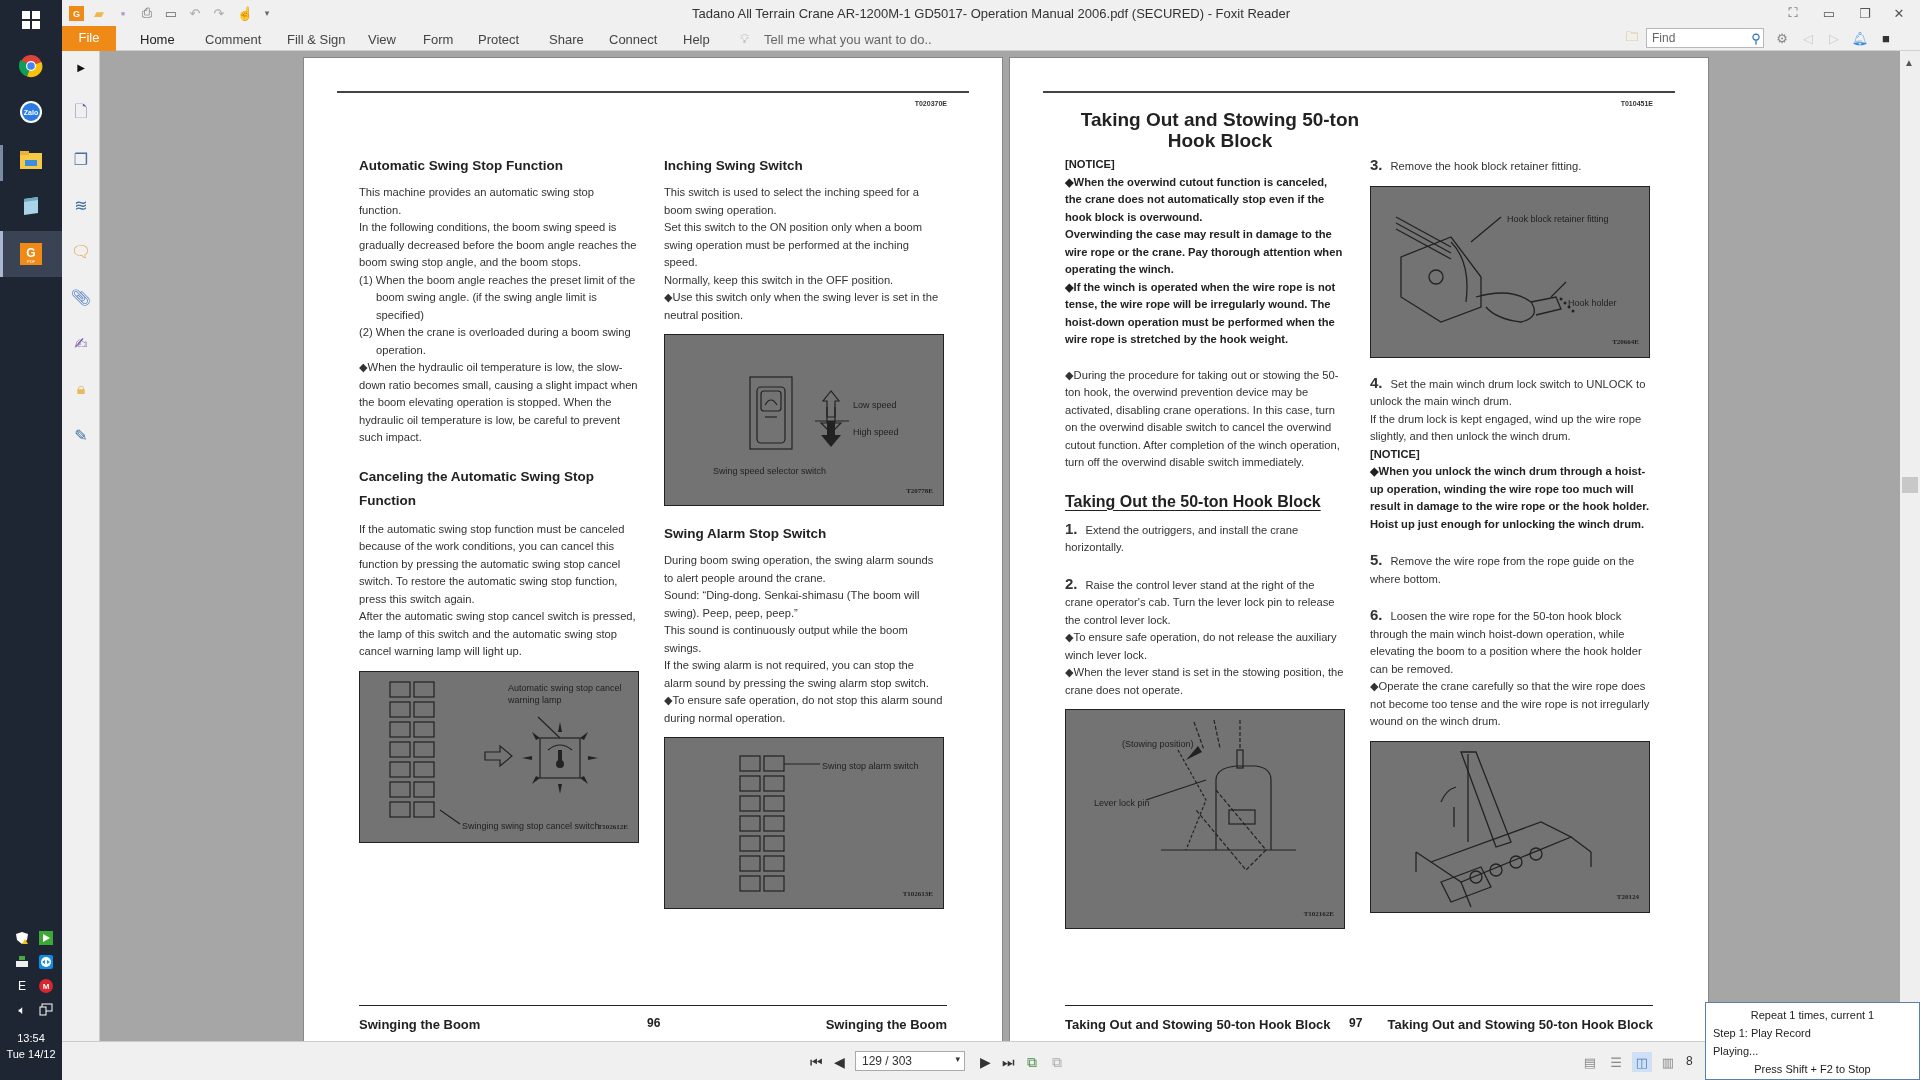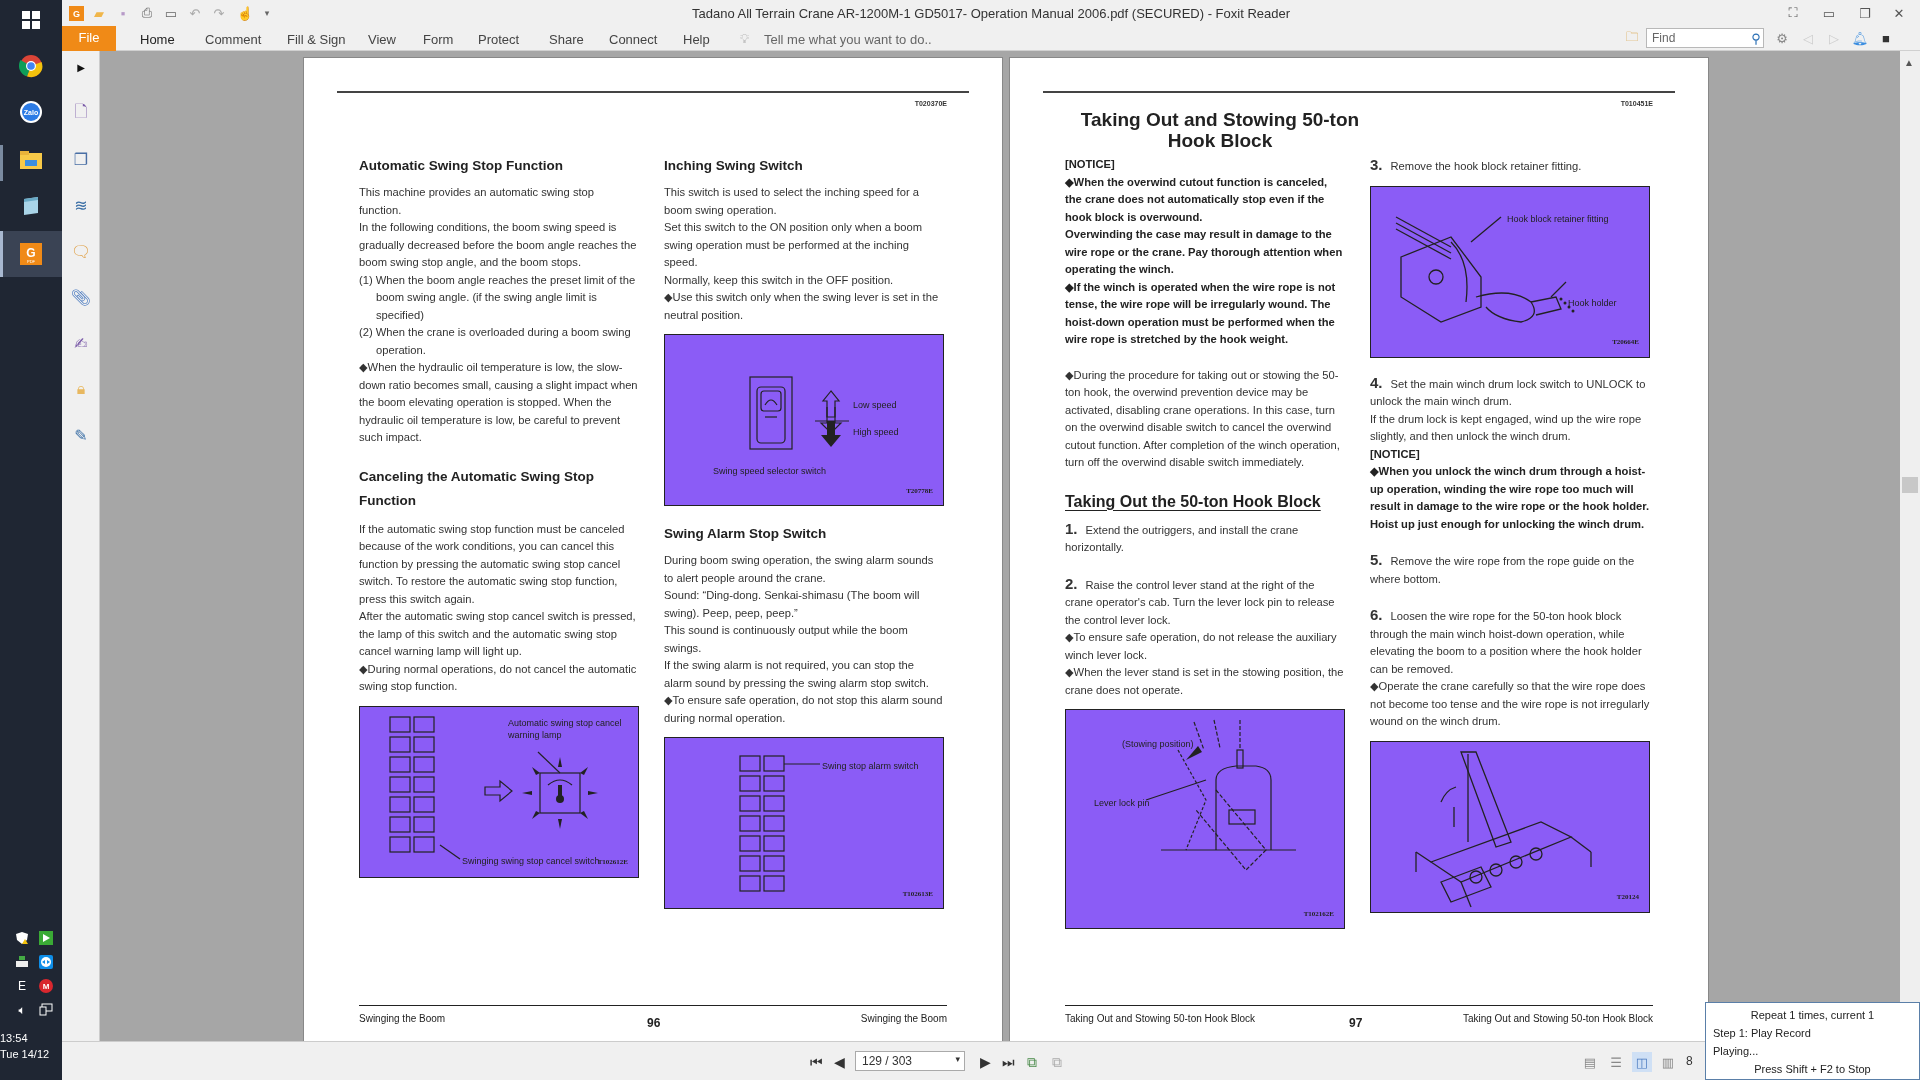--- a/index.html
+++ b/index.html
@@ -3,21 +3,21 @@
 <meta charset="utf-8">
 <style>
 *{box-sizing:border-box;margin:0;padding:0}
 html,body{width:1920px;height:1080px;overflow:hidden;font-family:"Liberation Sans",sans-serif;background:#a6a6a6}
 #taskbar{position:absolute;left:0;top:0;width:62px;height:1080px;background:#1f2633;color:#fff}
 .tb-icon{position:absolute;left:11px;width:40px;height:40px;display:flex;align-items:center;justify-content:center}
 .tb-active{position:absolute;left:0;width:62px;height:46px;background:#3a4354}
 .tb-active:before{content:"";position:absolute;left:0;top:0;width:3px;height:46px;background:#a8b8d0}
 .tb-ind{position:absolute;left:0;width:3px;height:36px;background:#7a8aa0}
 .tray{position:absolute;left:10px;width:20px;height:20px;display:flex;align-items:center;justify-content:center;font-size:12px}
-#clock{position:absolute;left:0;top:1030px;width:62px;text-align:left;font-size:11px;line-height:16px;color:#fff}
+#clock{position:absolute;left:0;top:1030px;width:62px;text-align:center;font-size:11px;line-height:16px;color:#fff}
 #app{position:absolute;left:62px;top:0;width:1858px;height:1080px;background:#f0f0f0}
 #titlebar{position:absolute;left:0;top:0;width:1858px;height:26px;background:#f0f0f0}
 #title{position:absolute;left:0;top:6px;width:1858px;text-align:center;font-size:13px;color:#333}
 .qa{position:absolute;top:4px;width:18px;height:18px;display:flex;align-items:center;justify-content:center;font-size:13px;color:#666}
 .winbtn{position:absolute;top:2px;width:30px;height:22px;display:flex;align-items:center;justify-content:center;font-size:13px;color:#555}
 #ribbon{position:absolute;left:0;top:26px;width:1858px;height:25px;background:#f0f0f0;border-bottom:1px solid #d0d0d0}
 .rtab{position:absolute;top:6px;font-size:13px;color:#444}
 #filetab{position:absolute;left:0;top:0;width:54px;height:25px;background:#f08a17;color:#fff;font-size:13px;text-align:center;line-height:24px}
 #tellme{position:absolute;left:680px;top:6px;font-size:13px;color:#666}
 #findbox{position:absolute;left:1584px;top:28px;width:118px;height:20px;background:#fff;border:1px solid #b8b8b8;font-size:12px;color:#666;padding:2px 5px}
@@ -29,25 +29,25 @@
 .page{position:absolute;top:6px;width:700px;height:990px;background:#fff;border:1px solid #888;color:#222}
 .pg-rule{position:absolute;left:33px;right:33px;top:33px;height:2px;background:#444}
 .pg-code{position:absolute;font-size:7px;color:#333;font-weight:bold}
 .col{position:absolute;width:280px;font-size:11.2px;line-height:17.5px;color:#333}
 .col h3{font-size:13.5px;font-weight:bold;color:#222;margin:0 0 8px 0;line-height:20px}
 .col p{margin:0}
 .col .ind{padding-left:17px;text-indent:-17px}
 .col .bold{font-weight:bold;color:#222}
 .col .gap{height:18px}
 .step{font-size:15px;font-weight:bold;margin-right:8px}
-.figure{position:relative;border:1.5px solid #222;background:#8b5cf6;margin:10px 0}
+.figure{position:relative;border:1.5px solid #222;background:#737373;margin:10px 0}
 .fig-code{position:absolute;right:10px;bottom:5px;font-size:7px;font-family:"Liberation Serif",serif;color:#222;font-weight:bold}
 .fig-label{position:absolute;font-size:9px;color:#222;white-space:nowrap}
 .pg-foot-rule{position:absolute;left:55px;right:55px;bottom:40px;height:1px;background:#222}
-.pg-foot{position:absolute;bottom:22px;font-size:10px;font-weight:normal;color:#222}
+.pg-foot{position:absolute;bottom:14px;font-size:13px;font-weight:bold;color:#222}
 .pg-num{position:absolute;bottom:16px;font-size:12px;font-weight:bold;color:#222}
 .bigtitle{position:absolute;left:40px;width:330px;text-align:center;font-size:19px;font-weight:bold;line-height:21px;color:#222;top:51px}
 .underline-h{font-size:16px !important;text-decoration:underline;text-decoration-thickness:1px;text-underline-offset:3px}
 #statusbar{position:absolute;left:0;top:1041px;width:1858px;height:39px;background:#f0f0f0;border-top:1px solid #ccc}
 .nav{position:absolute;top:12px;font-size:14px;color:#333}
 #pagebox{position:absolute;left:793px;top:9px;width:110px;height:20px;background:#fff;border:1px solid #aaa;font-size:12px;padding:2px 6px;color:#333}
 .vmode{position:absolute;top:10px;width:20px;height:20px;display:flex;align-items:center;justify-content:center;font-size:13px;color:#888}
 #macro{position:absolute;left:1705px;top:1002px;width:215px;height:78px;background:#fff;border:1px solid #5a7fa8;font-size:11px;color:#222;padding:3px 7px}
 #macro div{line-height:18px}
 .center{text-align:center}
@@ -215,21 +215,20 @@
         <h3>Automatic Swing Stop Function</h3>
         <p>This machine provides an automatic swing stop function.</p>
         <p>In the following conditions, the boom swing speed is gradually decreased before the boom angle reaches the boom swing stop angle, and the boom stops.</p>
         <p class="ind">(1) When the boom angle reaches the preset limit of the boom swing angle. (if the swing angle limit is specified)</p>
         <p class="ind">(2) When the crane is overloaded during a boom swing operation.</p>
         <p>◆When the hydraulic oil temperature is low, the slow-down ratio becomes small, causing a slight impact when the boom elevating operation is stopped. When the hydraulic oil temperature is low, be careful to prevent such impact.</p>
         <div class="gap"></div>
         <h3 style="line-height:24px">Canceling the Automatic Swing Stop Function</h3>
         <p>If the automatic swing stop function must be canceled because of the work conditions, you can cancel this function by pressing the automatic swing stop cancel switch. To restore the automatic swing stop function, press this switch again.</p>
         <p>After the automatic swing stop cancel switch is pressed, the lamp of this switch and the automatic swing stop cancel warning lamp will light up.</p>
-        <p>◆During normal operations, do not cancel the automatic swing stop function.</p>
         <div class="figure" style="height:172px">
           <svg width="278" height="170" style="position:absolute;left:0;top:0">
             <g fill="none" stroke="#222" stroke-width="1.2">
               <rect x="30" y="10" width="20" height="15"></rect>
                 <rect x="54" y="10" width="20" height="15"></rect>
               <rect x="30" y="30" width="20" height="15"></rect>
                 <rect x="54" y="30" width="20" height="15"></rect>
               <rect x="30" y="50" width="20" height="15"></rect>
                 <rect x="54" y="50" width="20" height="15"></rect>
               <rect x="30" y="70" width="20" height="15"></rect>

